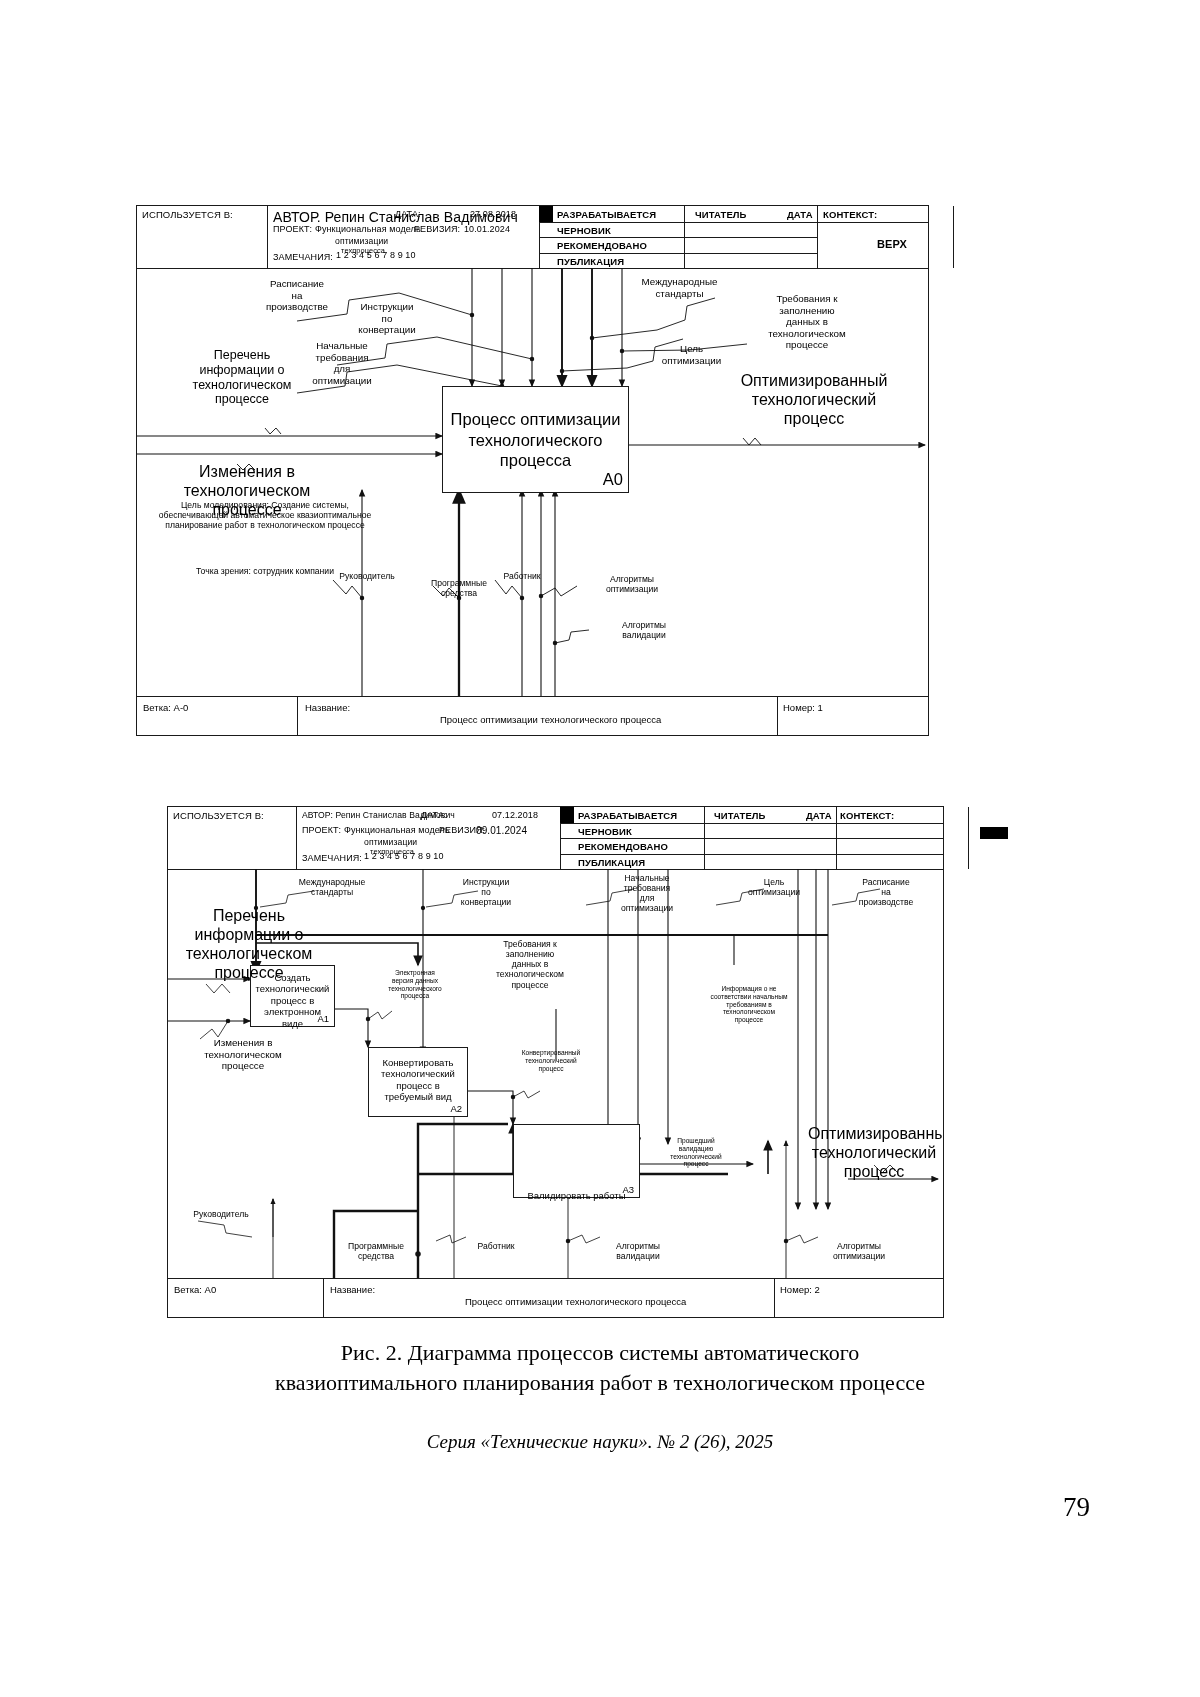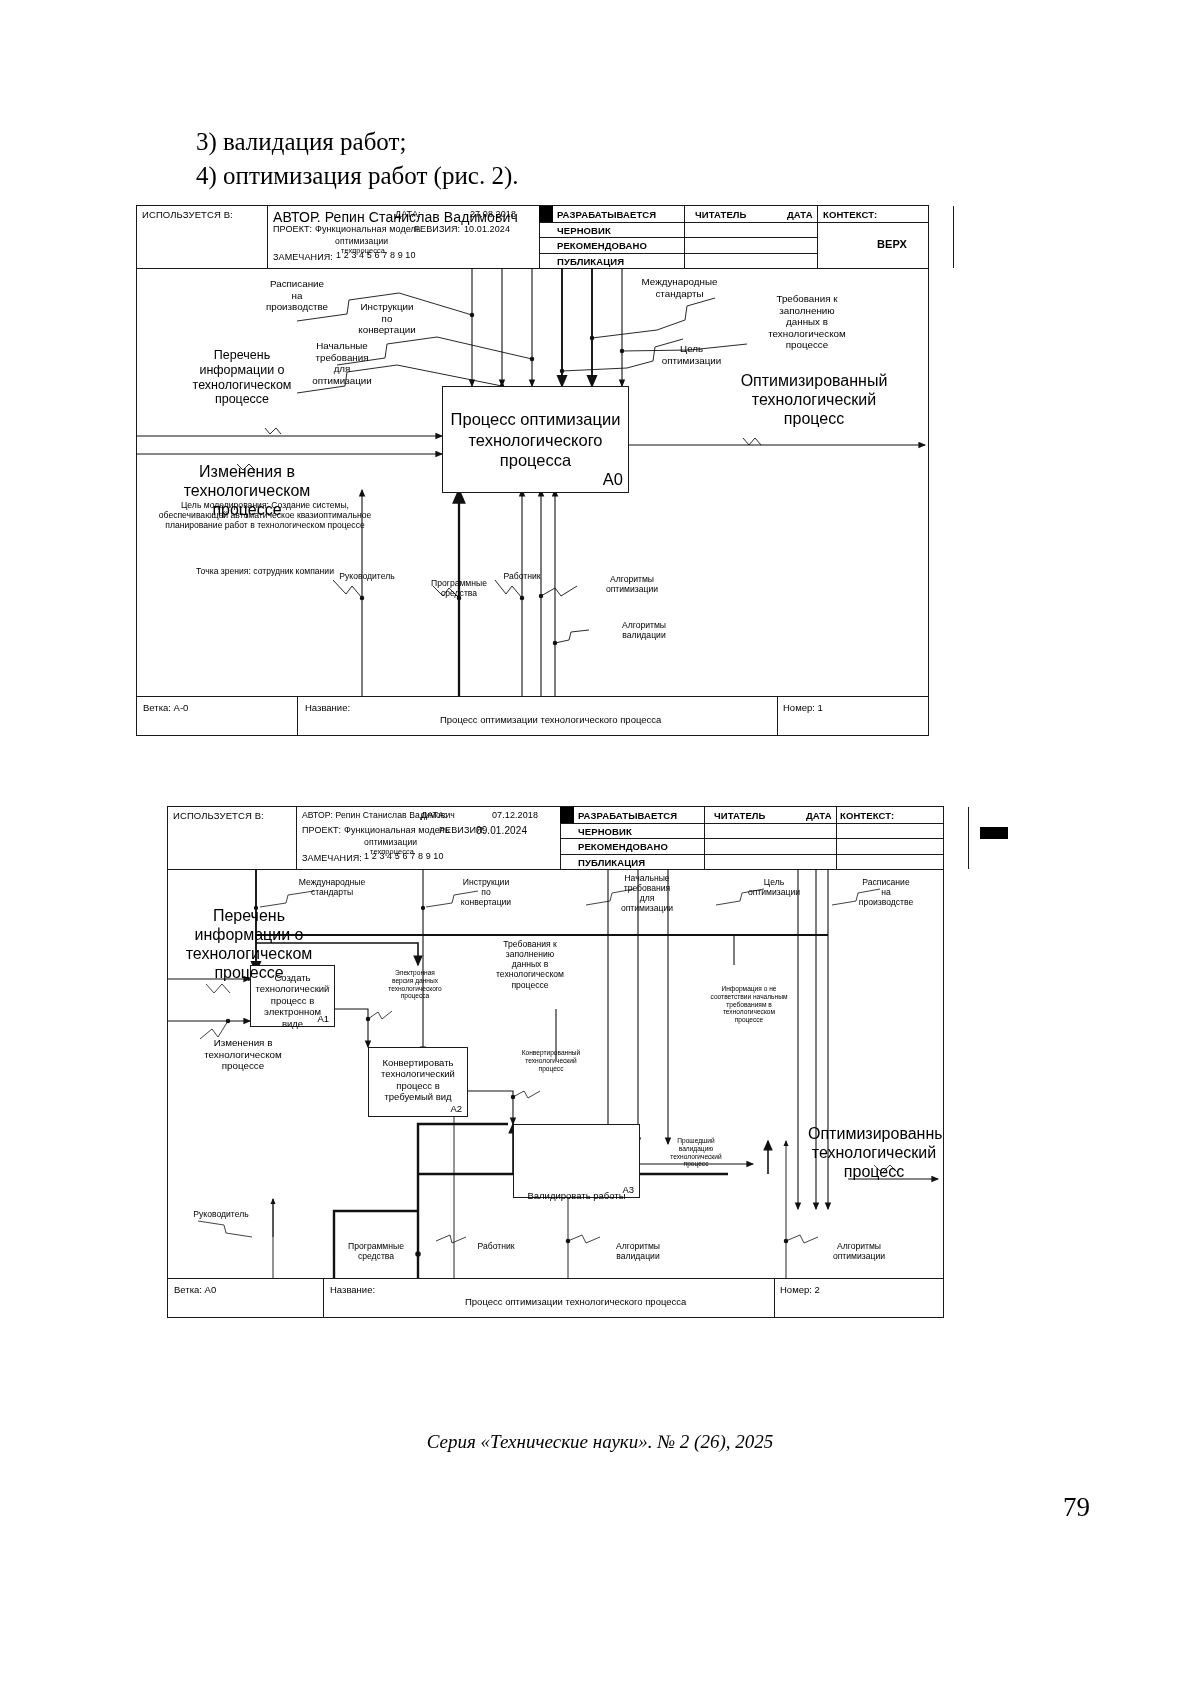--- a/index.html
+++ b/index.html
@@ -53,24 +53,20 @@
   .abox .id{position:absolute;right:5px;bottom:2px;font-family:"Liberation Sans",sans-serif;}
 
   .big-t{font-size:16.5px;line-height:1.25;text-align:right;}
   .sm-t{font-size:9.5px;line-height:1.2;}
 </style>
 </head>
 <body>
 
 <div class="page">
 
-  <div class="lead">
-    <div>3) валидация работ;</div>
-    <div>4) оптимизация работ (рис. 2).</div>
-  </div>
 
   <div class="idef" id="fig1">
 
     <div class="hdr">
       <div class="vl" style="left:130px"></div>
       <div class="vl" style="left:402px"></div>
       <div class="vl" style="left:547px"></div>
       <div class="vl" style="left:680px"></div>
       <div class="hl" style="top:15.5px;left:402px;right:0"></div>
       <div class="hl" style="top:31px;left:402px;right:111px"></div>
@@ -432,19 +428,23 @@
     <div class="ftr">
       <div class="vl" style="left:155px"></div>
       <div class="vl" style="left:606px"></div>
       <span style="left:6px;top:5px">Ветка: А0</span>
       <span style="left:162px;top:5px">Название:</span>
       <span style="left:297px;top:17px">Процесс оптимизации технологического процесса</span>
       <span style="left:612px;top:5px">Номер: 2</span>
     </div>
   </div>
 
+  <div class="caption cap2">
+    <div>Рис. 2. Диаграмма процессов системы автоматического</div>
+    <div>квазиоптимального планирования работ в технологическом процессе</div>
+  </div>
 
   <div class="footer">
     <div>Серия «Технические науки». № 2 (26), 2025</div>
   </div>
   <div class="pageno">79</div>
 
 </div>
 
 </body></html>

